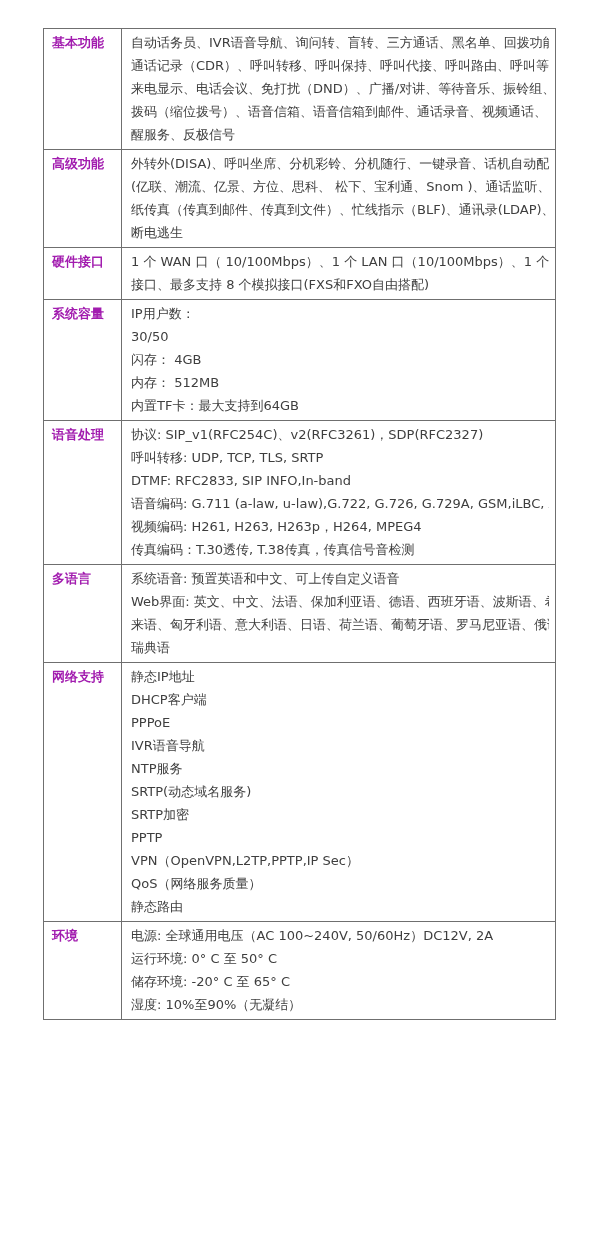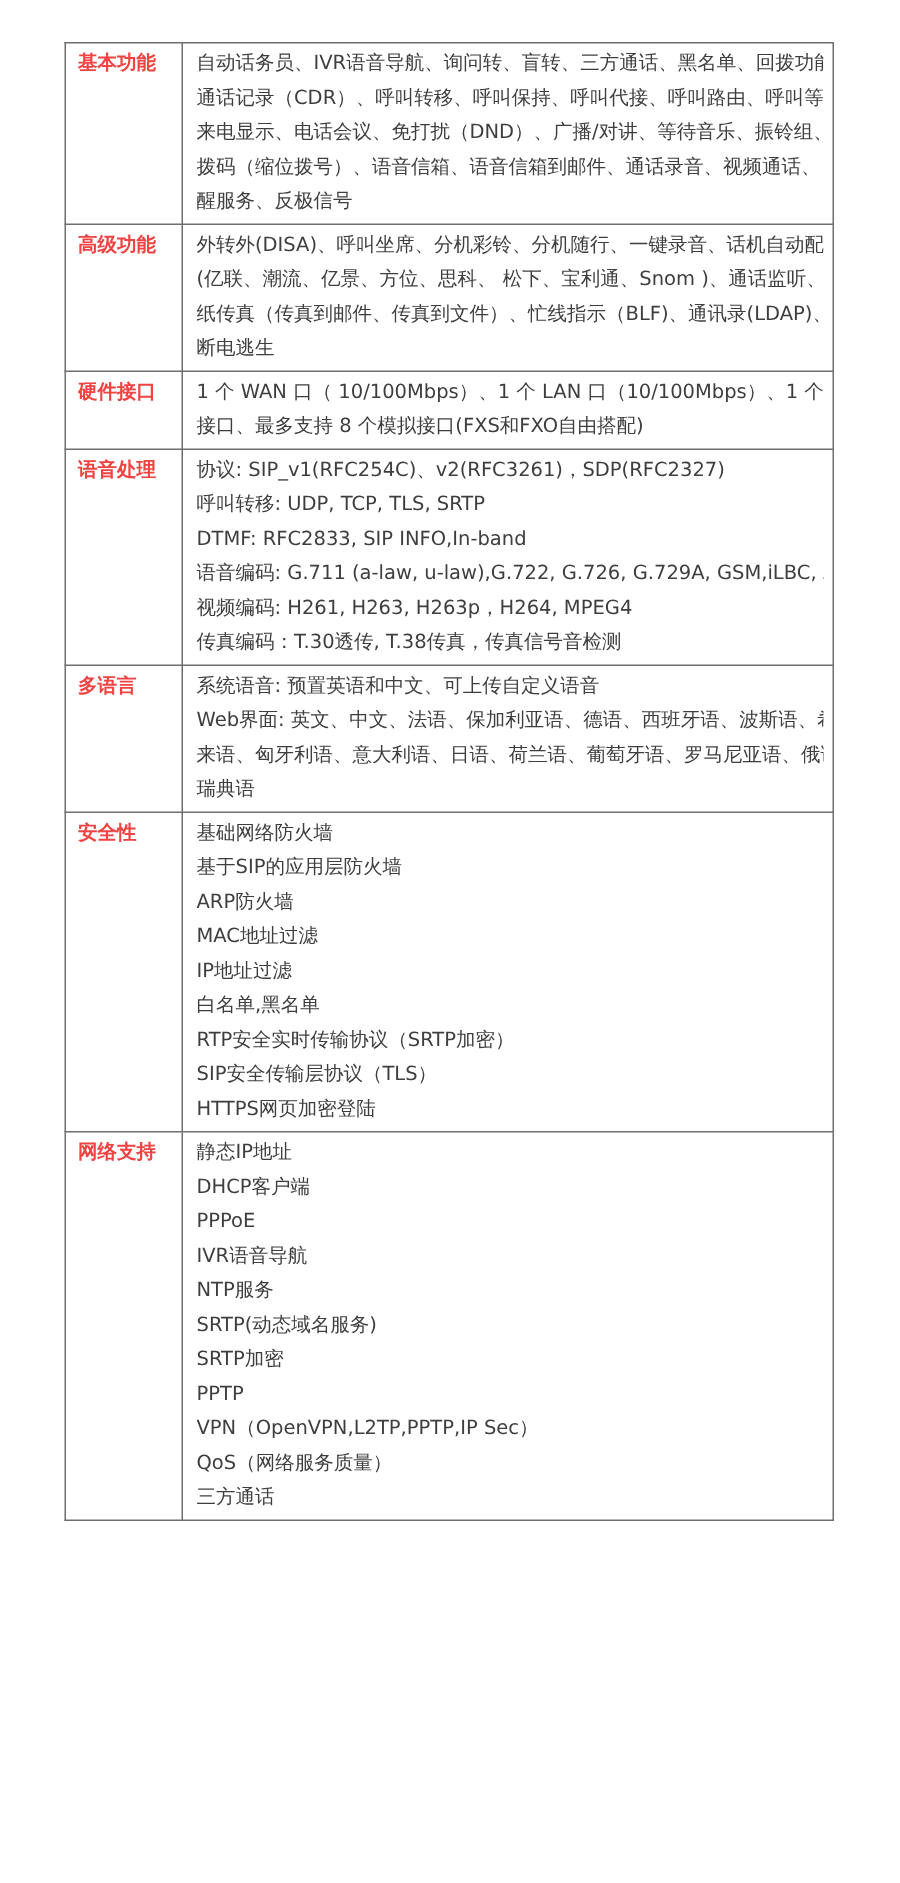--- a/index.html
+++ b/index.html
@@ -30,21 +30,21 @@
   table.spec th, table.spec td {
     border: 1px solid #6f6f6f;
     vertical-align: top;
     box-sizing: border-box;
   }
   th.cat {
     width: 78px;
     text-align: left;
     font-size: 13px;
     font-weight: bold;
-    color: #ef4444;
+    color: #a21caf;
     padding: 2px 4px 3px 8px;
     line-height: 23px;
     white-space: nowrap;
     overflow: hidden;
   }
   td.val {
     width: 434px;
     font-size: 13px;
     color: #3e3e3e;
     padding: 2px 6px 3px 9px;
@@ -86,20 +86,30 @@
   </tr>
 
   <tr>
     <th class="cat">硬件接口</th>
     <td class="val">
               <div class="line">1 个 WAN 口（ 10/100Mbps）、1 个 LAN 口（10/100Mbps）、1 个 USB</div>
               <div class="line">接口、最多支持 8 个模拟接口(FXS和FXO自由搭配)</div>
             </td>
   </tr>
 
+  <tr>
+    <th class="cat">系统容量</th>
+    <td class="val">
+              <div class="line">IP用户数：</div>
+              <div class="line">30/50</div>
+              <div class="line">闪存： 4GB</div>
+              <div class="line">内存： 512MB</div>
+              <div class="line">内置TF卡：最大支持到64GB</div>
+            </td>
+  </tr>
 
   <tr>
     <th class="cat">语音处理</th>
     <td class="val">
               <div class="line">协议: SIP_v1(RFC254C)、v2(RFC3261)，SDP(RFC2327)</div>
               <div class="line">呼叫转移: UDP, TCP, TLS, SRTP</div>
               <div class="line">DTMF: RFC2833, SIP INFO,In-band</div>
               <div class="line">语音编码: G.711 (a-law, u-law),G.722, G.726, G.729A, GSM,iLBC, ADPCM,</div>
               <div class="line">视频编码: H261, H263, H263p，H264, MPEG4</div>
               <div class="line">传真编码：T.30透传, T.38传真，传真信号音检测</div>
@@ -109,48 +119,43 @@
   <tr>
     <th class="cat">多语言</th>
     <td class="val">
               <div class="line">系统语音: 预置英语和中文、可上传自定义语音</div>
               <div class="line">Web界面: 英文、中文、法语、保加利亚语、德语、西班牙语、波斯语、希伯</div>
               <div class="line">来语、匈牙利语、意大利语、日语、荷兰语、葡萄牙语、罗马尼亚语、俄语、</div>
               <div class="line">瑞典语</div>
             </td>
   </tr>
 
-  <tr>
-    <th class="cat">安全性</th>
-    <td class="val">
-              <div class="line">基础网络防火墙</div>
-              <div class="line">基于SIP的应用层防火墙</div>
-              <div class="line">ARP防火墙</div>
-              <div class="line">MAC地址过滤</div>
-              <div class="line">IP地址过滤</div>
-              <div class="line">白名单,黑名单</div>
-              <div class="line">RTP安全实时传输协议（SRTP加密）</div>
-              <div class="line">SIP安全传输层协议（TLS）</div>
-              <div class="line">HTTPS网页加密登陆</div>
-            </td>
-  </tr>
 
   <tr>
     <th class="cat">网络支持</th>
     <td class="val">
               <div class="line">静态IP地址</div>
               <div class="line">DHCP客户端</div>
               <div class="line">PPPoE</div>
               <div class="line">IVR语音导航</div>
               <div class="line">NTP服务</div>
               <div class="line">SRTP(动态域名服务)</div>
               <div class="line">SRTP加密</div>
               <div class="line">PPTP</div>
               <div class="line">VPN（OpenVPN,L2TP,PPTP,IP Sec）</div>
               <div class="line">QoS（网络服务质量）</div>
-              <div class="line">三方通话</div>
+              <div class="line">静态路由</div>
             </td>
   </tr>
 
+  <tr>
+    <th class="cat">环境</th>
+    <td class="val">
+              <div class="line">电源: 全球通用电压（AC 100~240V, 50/60Hz）DC12V, 2A</div>
+              <div class="line">运行环境: 0° C 至 50° C</div>
+              <div class="line">储存环境: -20° C 至 65° C</div>
+              <div class="line">湿度: 10%至90%（无凝结）</div>
+            </td>
+  </tr>
 </tbody>
     </table>
   </div>
 </div>
 
 </body></html>

